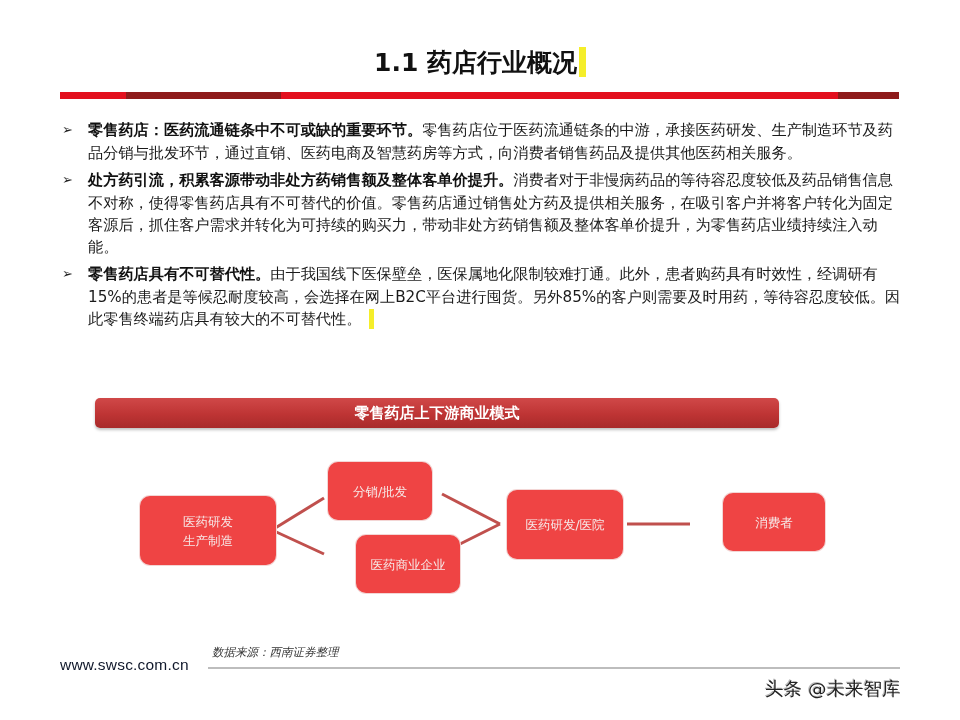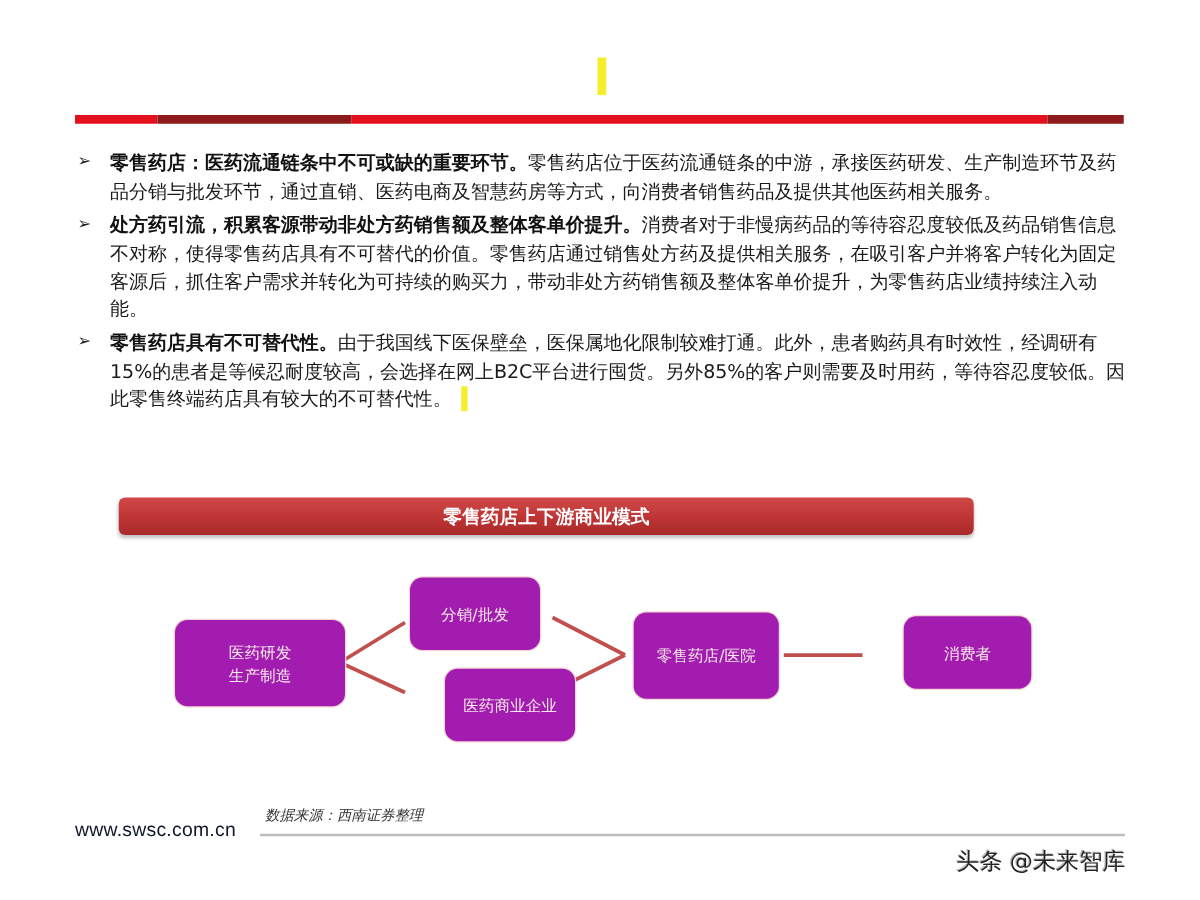--- a/index.html
+++ b/index.html
@@ -27,35 +27,35 @@
   .banner {
     position: absolute; left: 95px; top: 398px; width: 684px; height: 30px;
     border-radius: 5px;
     background: linear-gradient(to bottom, #D04848 0%, #BE3434 55%, #A82A2A 100%);
     box-shadow: 0 2px 3px rgba(0,0,0,0.25);
     color: #fff; text-align: center; font-weight: bold; font-size: 15px; line-height: 30px;
   }
 
   .diagram { position: absolute; left: 0; top: 0; width: 960px; height: 720px; pointer-events: none; }
   .box {
-    position: absolute; background: #a21caf; border-radius: 10px;
+    position: absolute; background: #ef4444; border-radius: 10px;
     color: #F6E9E8; font-size: 12.5px; display: flex; align-items: center; justify-content: center;
     text-align: center; line-height: 19px; pointer-events: auto;
     box-shadow: 0 0 0 1px #F3D6D5;
   }
 
   .footer-url { position: absolute; left: 60px; top: 656px; font-family: "Liberation Sans", sans-serif; font-size: 15.5px; color: #0f172a; letter-spacing: 0.2px; }
   .footer-line { position: absolute; left: 208px; top: 667px; width: 692px; height: 2px; background: #BDBDBD; }
   .source { position: absolute; left: 212px; top: 645px; font-family: Liberation Serif, serif; font-style: italic; font-size: 11.5px; color: #333; }
   .watermark { position: absolute; left: 765px; top: 676px; font-size: 18.5px; color: #222; text-shadow: 1px 1px 0 #fff, -1px -1px 0 #bbb; text-align: center; }
 </style>
 </head>
 <body>
 
-<div class="title"><span class="hl"></span></div>
+<div class="title"><span>1.1 药店行业概况</span><span class="hl"></span></div>
 
 <div class="topbar">
   <div class="seg" style="left:0; width:66px; background:#E3101E;"></div>
   <div class="seg" style="left:66px; width:155px; background:#8E1B1B;"></div>
   <div class="seg" style="left:221px; width:557px; background:#E3101E;"></div>
   <div class="seg" style="left:778px; width:61px; background:#8E1B1B;"></div>
 </div>
 
 <div class="bullets">
   <div class="bullet">
@@ -90,21 +90,21 @@
     <div>生产制造</div>
   </div>
 </div>
 <div class="box" style="left:328px; top:462px; width:104px; height:58px;">
   <span>分销/批发</span>
 </div>
 <div class="box" style="left:328px; top:535px; width:104px; height:58px;margin-left:28px;">
   <span>医药商业企业</span>
 </div>
 <div class="box" style="left:507px; top:490px; width:116px; height:69px;">
-  <span>零售药店/医院</span>
+  <span>医药研发/医院</span>
 </div>
 <div class="box" style="left:695px; top:493px; width:102px; height:58px;margin-left:28px;">
   <span>消费者</span>
 </div>
 
 <div class="source">数据来源：西南证券整理</div>
 <div class="footer-url">www.swsc.com.cn</div>
 <div class="footer-line"></div>
 <div class="watermark">头条 @未来智库</div>
 

